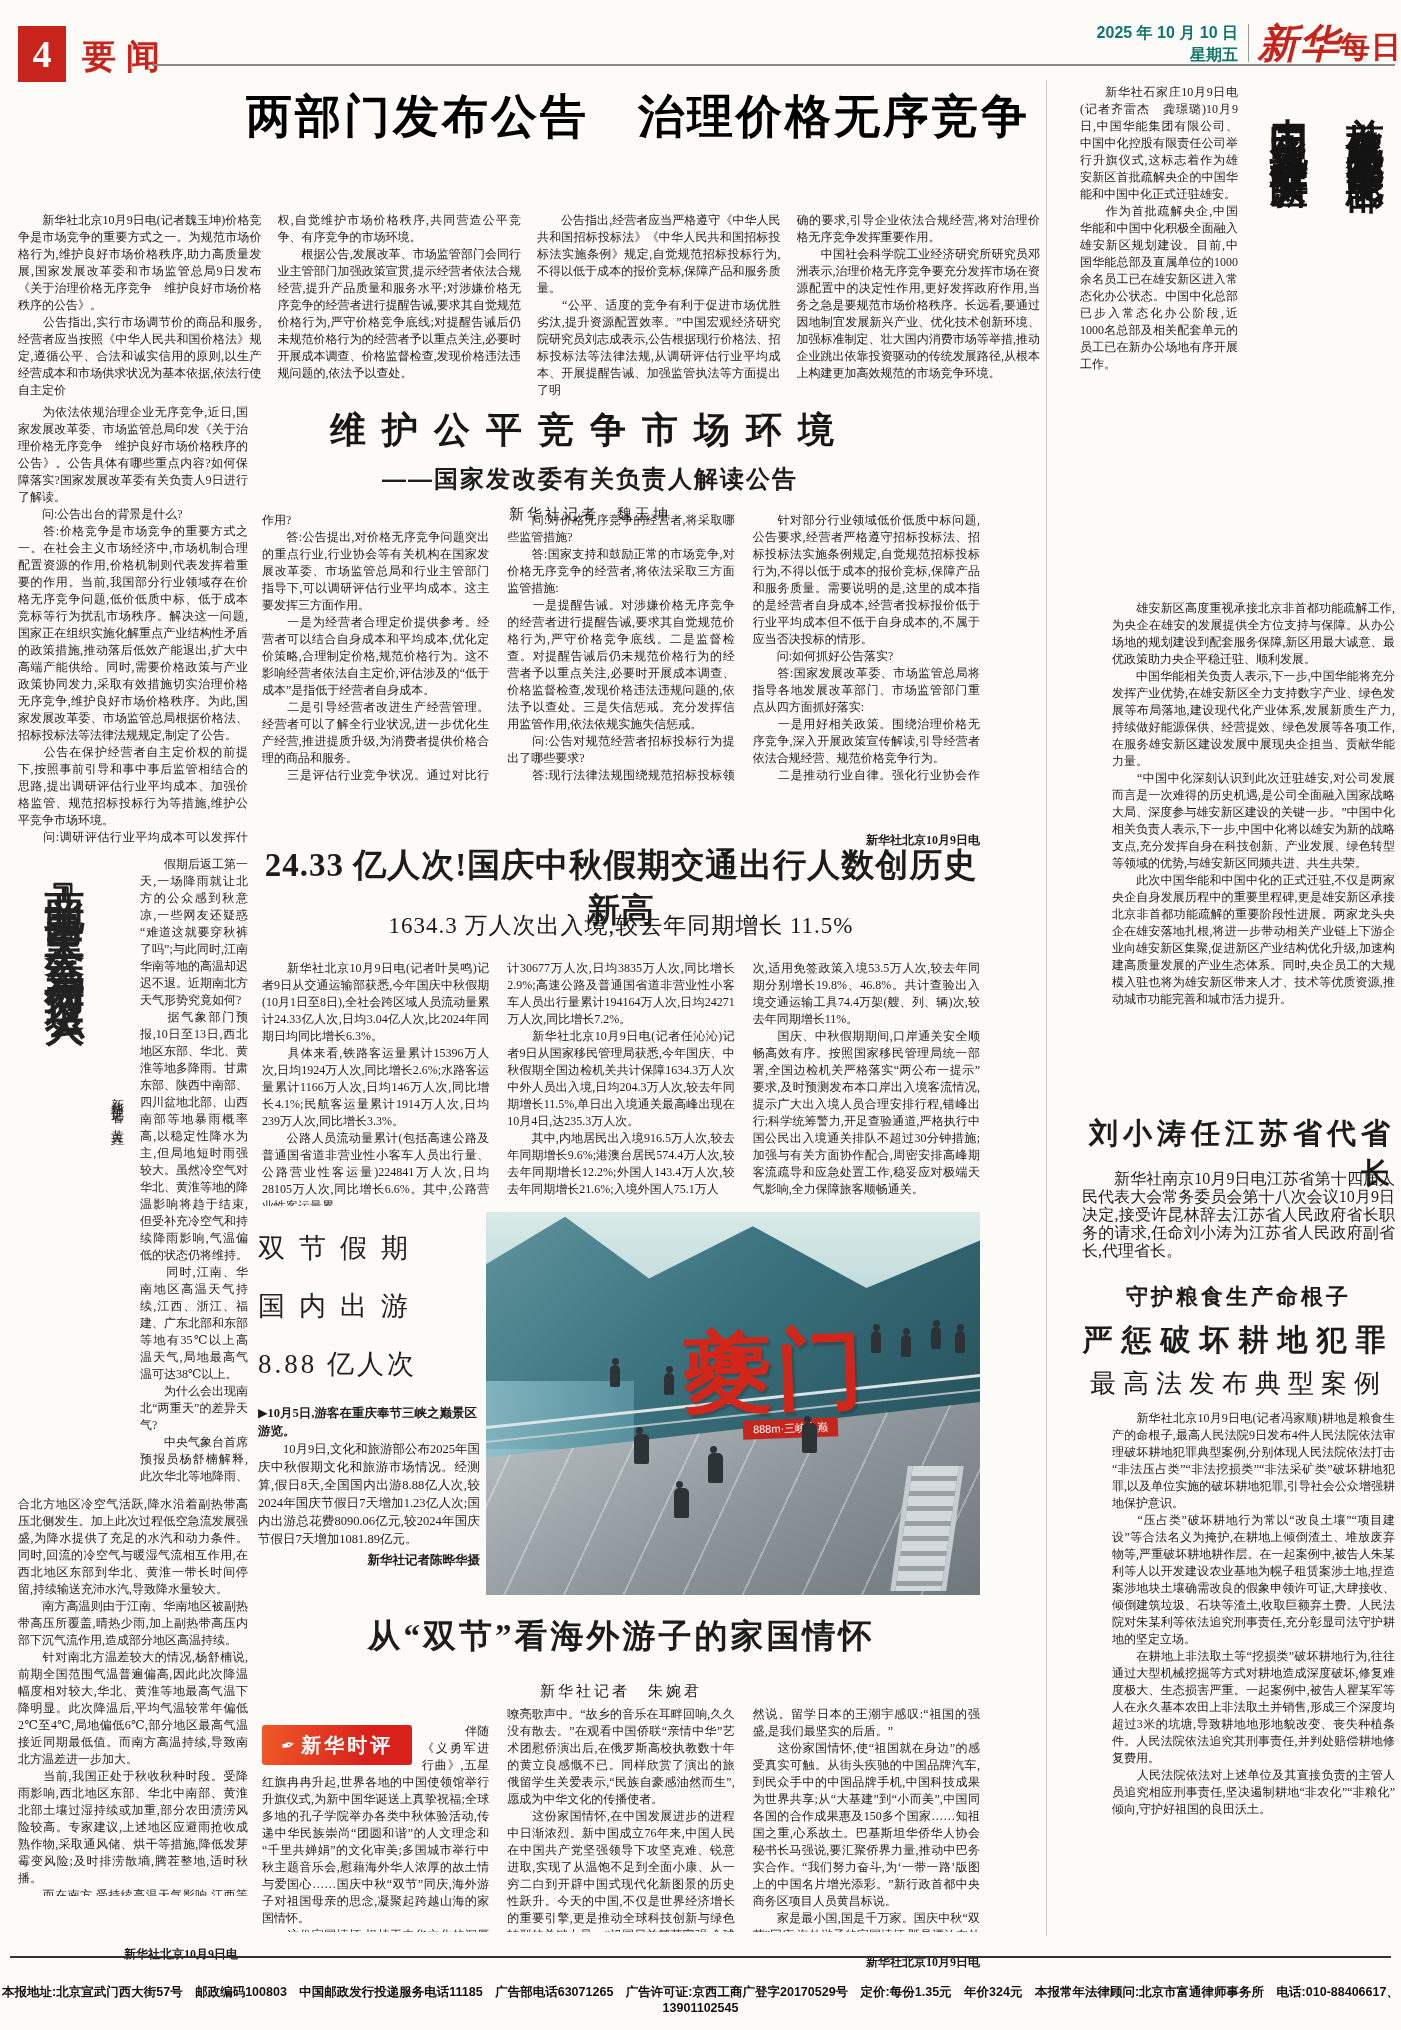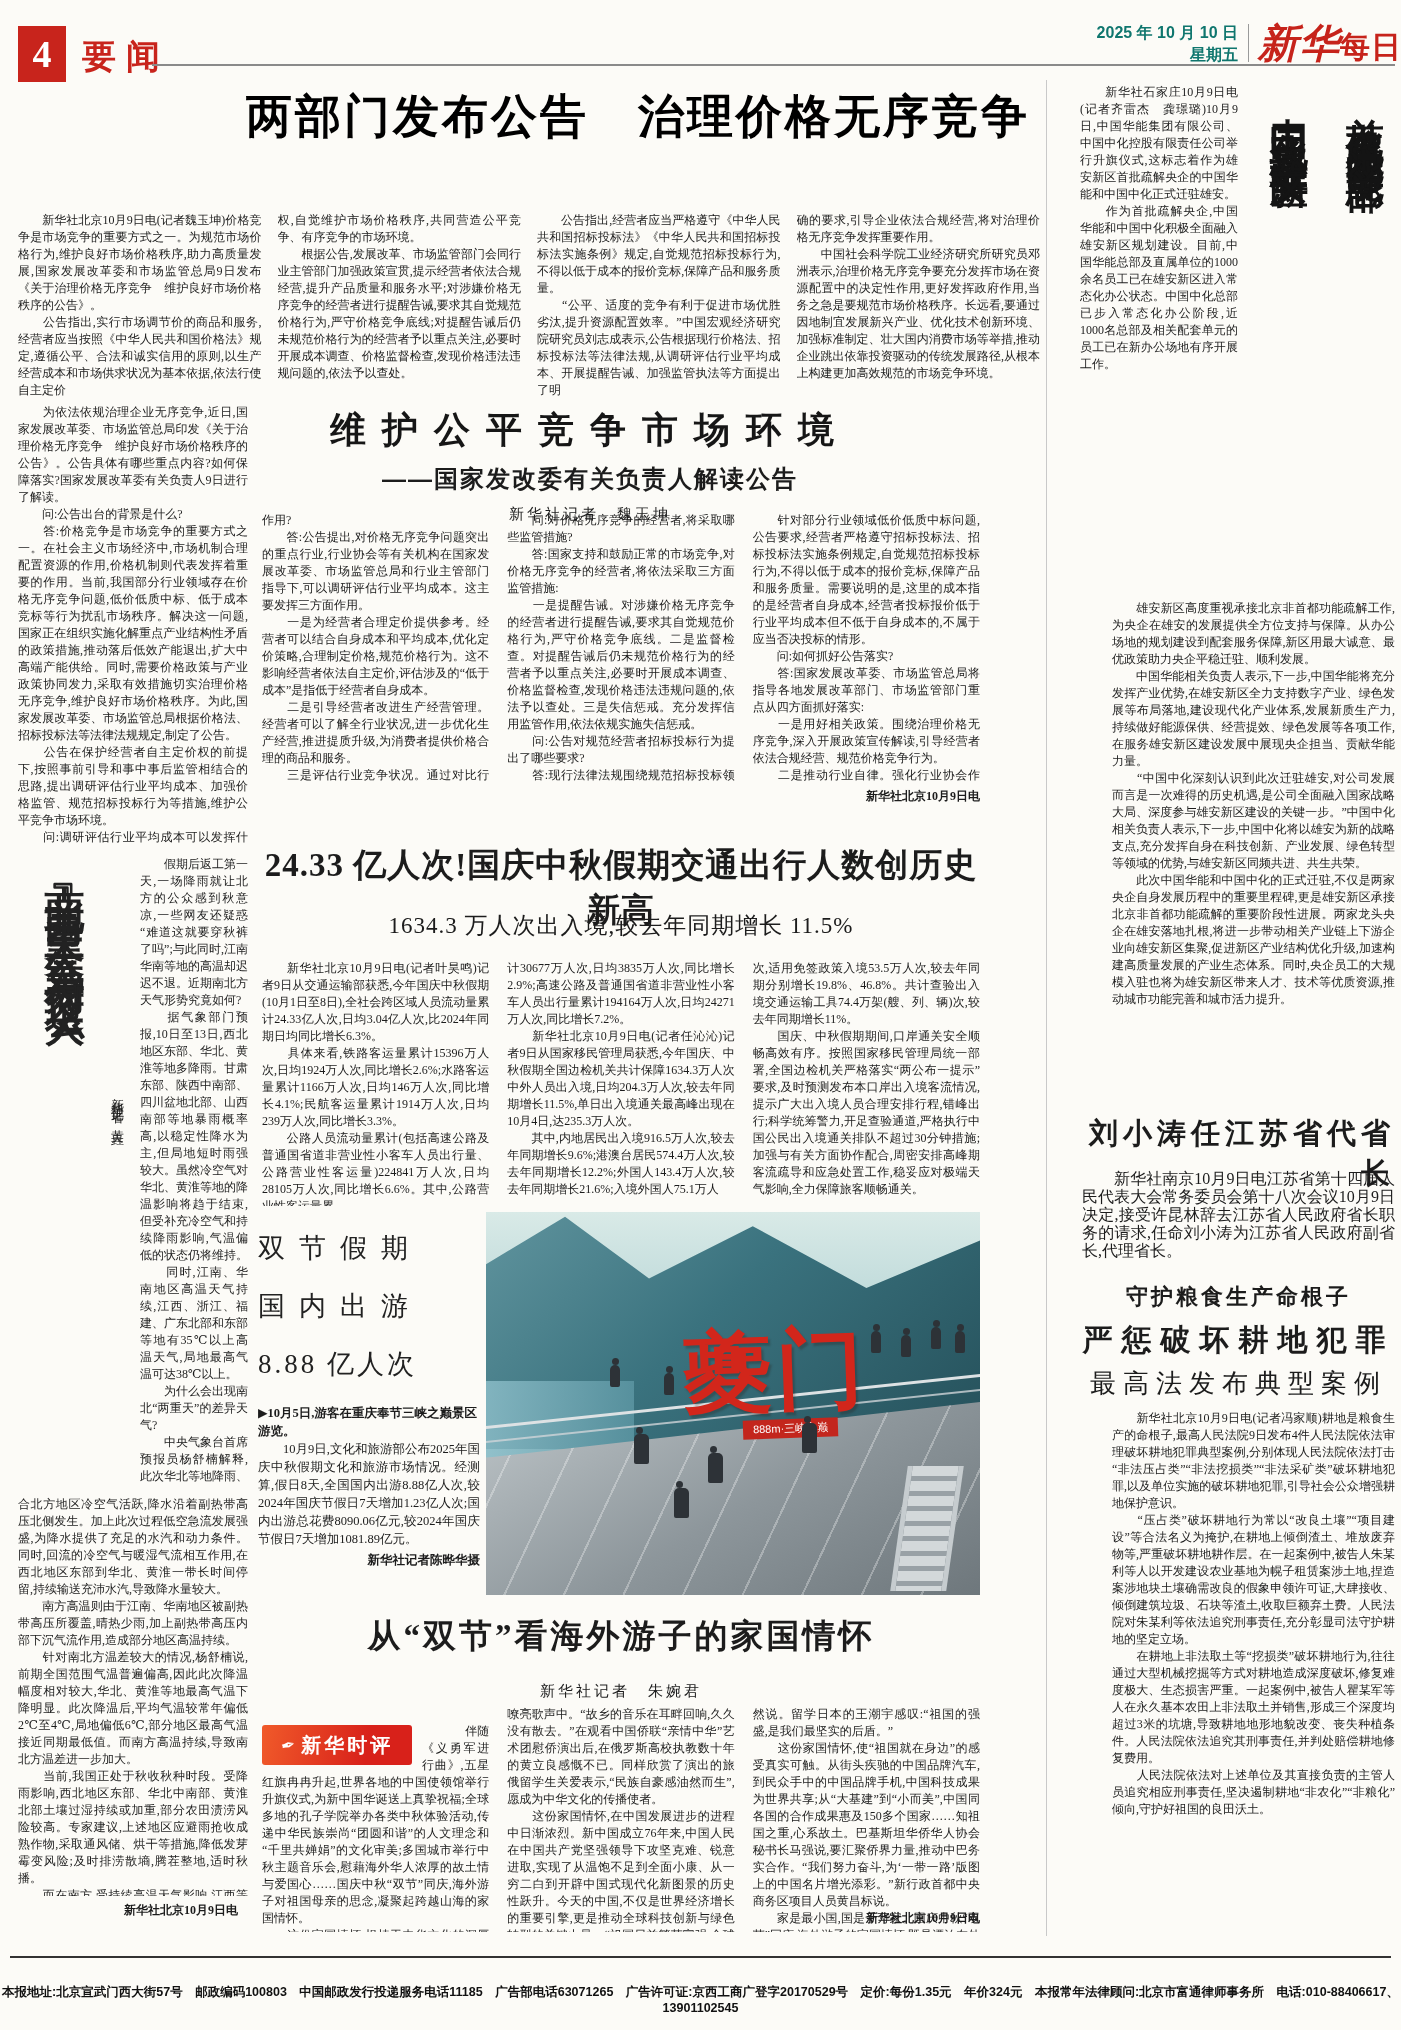--- a/index.html
+++ b/index.html
@@ -28,21 +28,21 @@
   .h-mid{font-size:36px;font-weight:800;letter-spacing:16px;color:#161616;}
   .h-sub{font-size:24px;font-weight:600;letter-spacing:2px;margin-top:8px;font-family:"Liberation Sans",sans-serif;}
   .byline{font-size:15px;margin-top:10px;letter-spacing:3px;}
   .h-traffic{font-size:33px;font-weight:900;letter-spacing:1px;}
   .h-traffic-sub{font-size:23px;font-weight:500;letter-spacing:1px;}
   .h-overseas{font-size:33px;font-weight:900;letter-spacing:3px;}
   .vertical{writing-mode:vertical-rl;}
   .h-vert-right{font-size:38px;font-weight:800;letter-spacing:5px;color:#141414;}
   .h-vert-weather{font-size:40px;font-weight:800;letter-spacing:8px;color:#222;}
   .vert-byline{font-size:13px;letter-spacing:3px;}
-  .dateline{font-size:12px;font-weight:700;}
+  .dateline{font-size:12px;font-weight:700;margin-top:44px;}
 
   
   .bigline{font-size:27px;letter-spacing:14px;color:#222;margin-bottom:22px;}
   .bigline.num{letter-spacing:3px;}
   .cap-lead{font-size:12.5px;font-weight:700;line-height:18px;}
   .cap-body{font-size:12.5px;line-height:18px;text-align:justify;white-space:pre-wrap;}
   .cap-credit{font-size:12.5px;font-weight:700;text-align:right;margin-top:4px;}
 
   
   .photo{overflow:hidden;background:#9cc4c8;}

